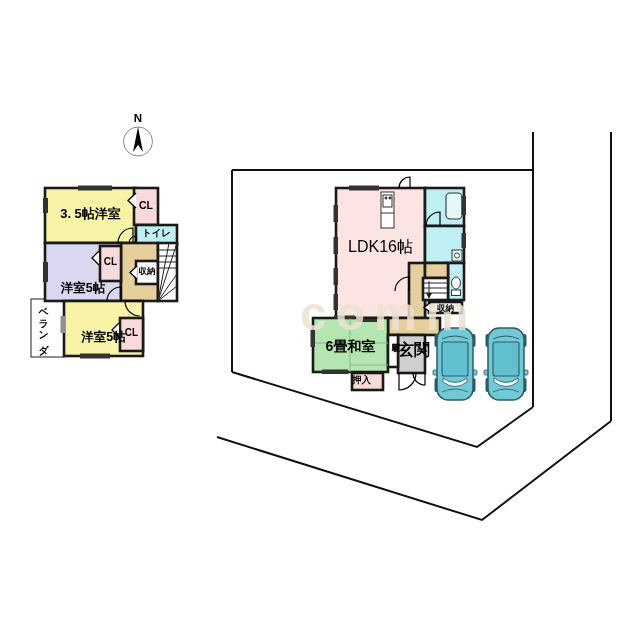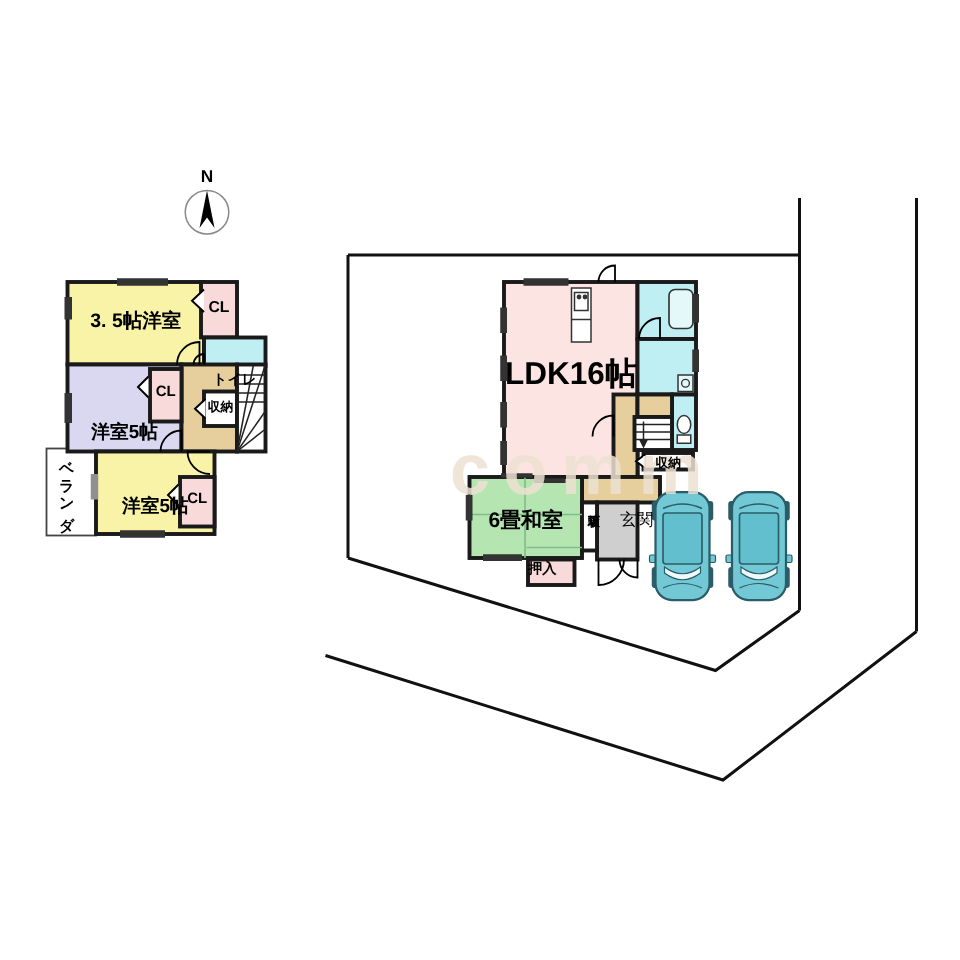--- a/index.html
+++ b/index.html
@@ -175,28 +175,28 @@
     <polygon points="138,127 143,152 138,145 133,152" fill="#000"></polygon>
   </g>
 </svg>
 
 <div id="watermark">comm</div>
 
 <div class="label c" style="left:131px;top:112px;width:14px;font-size:11.5px;font-weight:bold;">N</div>
 
 <div class="label c" style="left:45px;top:207px;width:91px;font-size:13px;font-weight:bold;">3. 5帖洋室</div>
 <div class="label c" style="left:134px;top:200px;width:24px;font-size:10.5px;font-weight:600;">CL</div>
-<div class="label c" style="left:136px;top:228px;width:41px;font-size:9.5px;font-weight:bold;margin-top:21px;">トイレ</div>
+<div class="label c" style="left:136px;top:228px;width:41px;font-size:9.5px;font-weight:bold;">トイレ</div>
 <div class="label c" style="left:45px;top:282px;width:76px;font-size:12.5px;font-weight:bold;">洋室5帖</div>
 <div class="label c" style="left:100px;top:257px;width:21px;font-size:10px;font-weight:600;">CL</div>
 <div class="label c" style="left:136px;top:267px;width:22px;font-size:8.5px;font-weight:bold;">収納</div>
 <div class="label c" style="left:64px;top:331px;width:79px;font-size:12.5px;font-weight:bold;">洋室5帖</div>
 <div class="label c" style="left:120px;top:328px;width:23px;font-size:10px;font-weight:600;">CL</div>
 <div class="label vert" style="left:33px;top:300px;width:15px;height:57px;font-size:10px;font-weight:600;letter-spacing:1px;">ベランダ</div>
 
-<div class="label c" style="left:336px;top:239px;width:89px;font-size:21px;font-weight:bold;">LDK16帖</div>
+<div class="label c" style="left:336px;top:239px;width:89px;font-size:16px;font-weight:normal;">LDK16帖</div>
 <div class="label c" style="left:313px;top:339px;width:75px;font-size:14px;font-weight:bold;">6畳和室</div>
 <div class="label c" style="left:352px;top:375px;width:18px;font-size:9.5px;font-weight:bold;">押入</div>
 <div class="label vert" style="left:389px;top:337px;width:10px;height:30px;font-size:8px;font-weight:bold;">下駄箱</div>
-<div class="label c" style="left:398px;top:342px;width:27px;font-size:11px;font-weight:normal;margin-left:13px;">玄関</div>
+<div class="label c" style="left:398px;top:342px;width:27px;font-size:16px;font-weight:bold;">玄関</div>
 <div class="label c" style="left:429px;top:303.5px;width:33px;font-size:8.5px;font-weight:bold;">収納</div>
 
 </div>
 
 </body></html>

